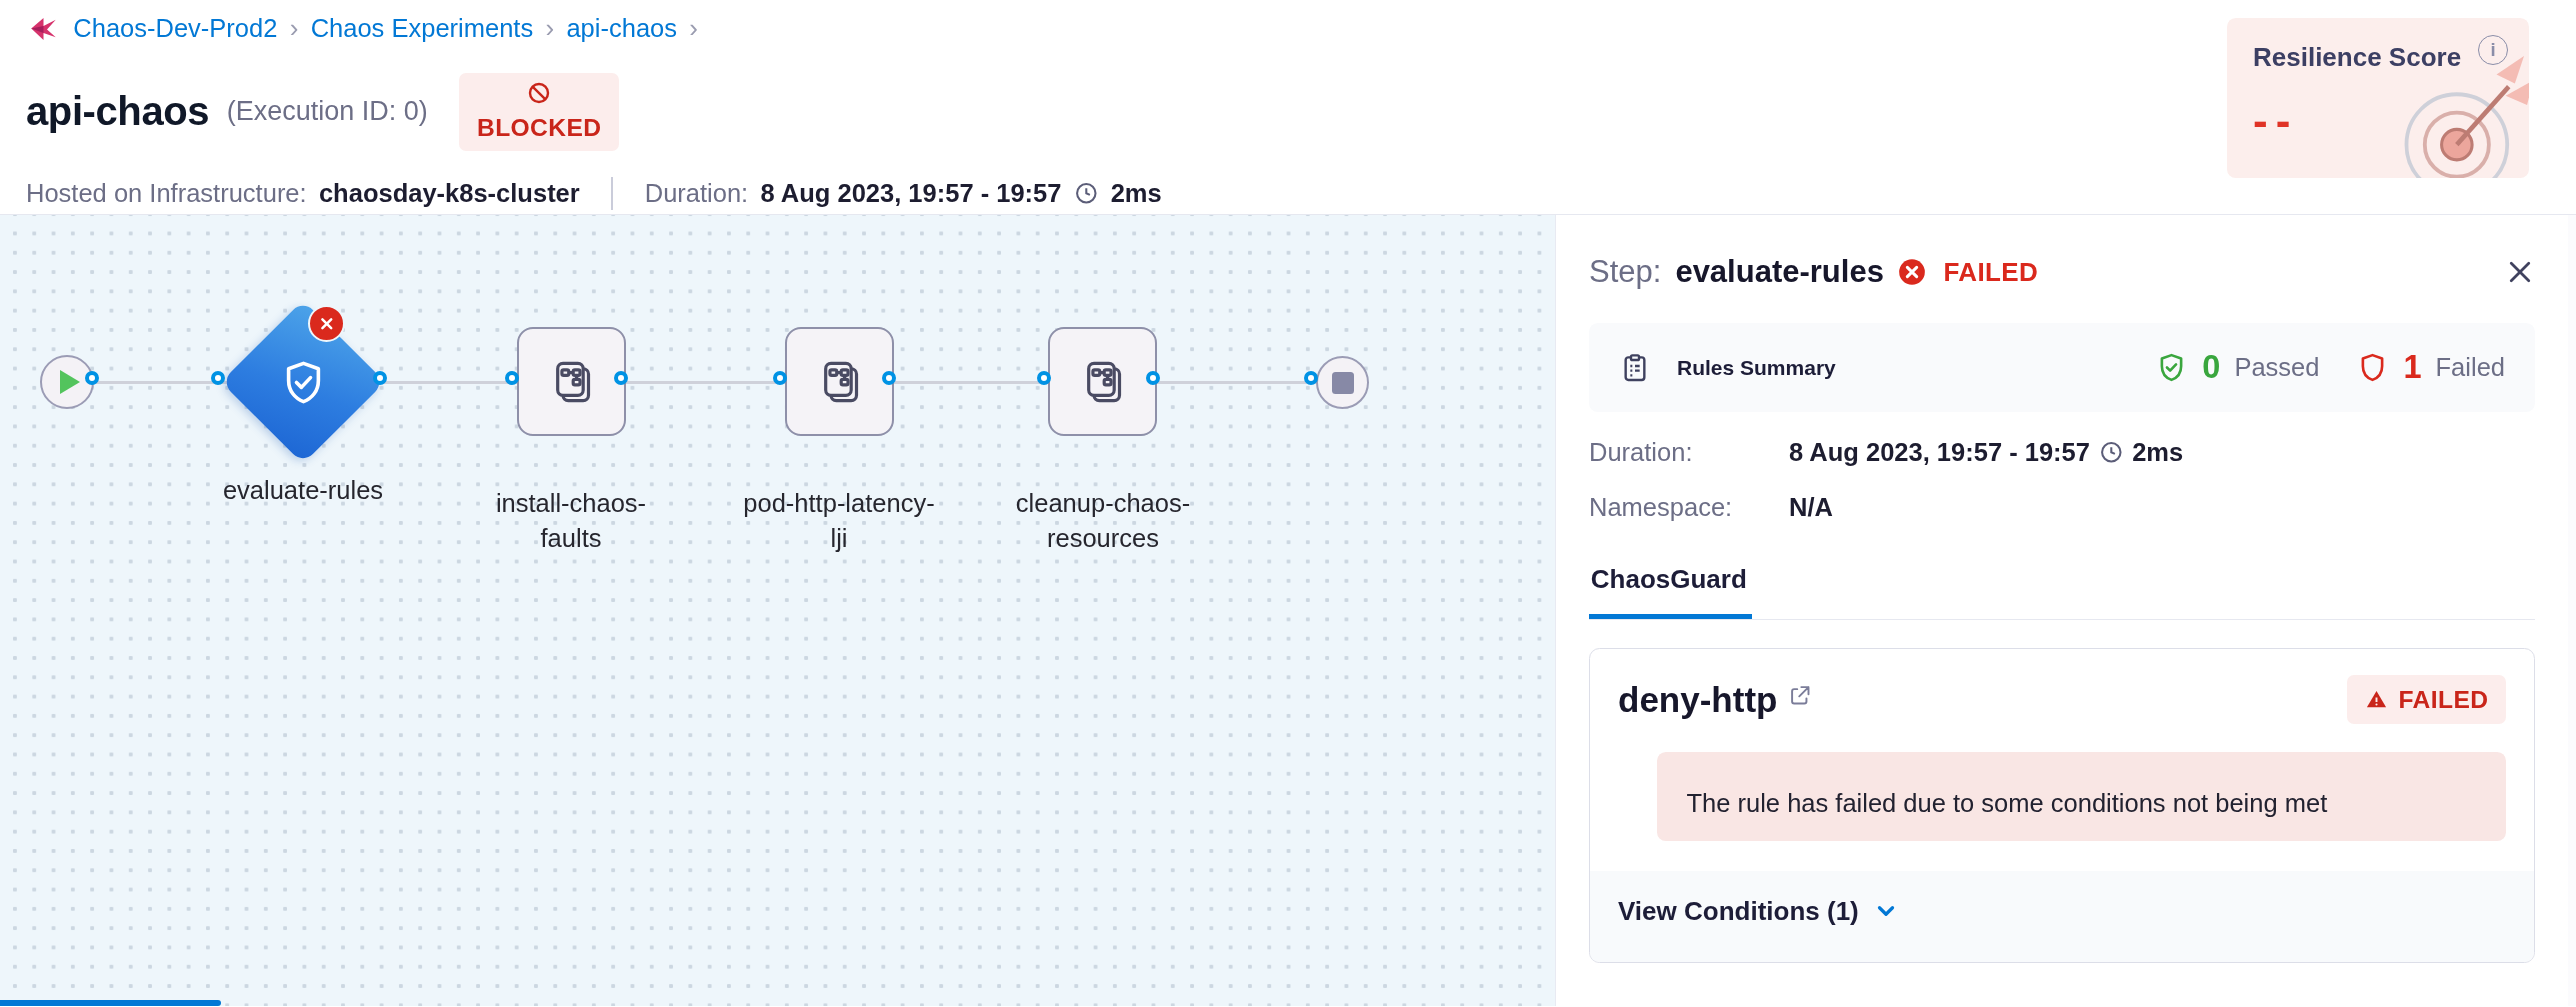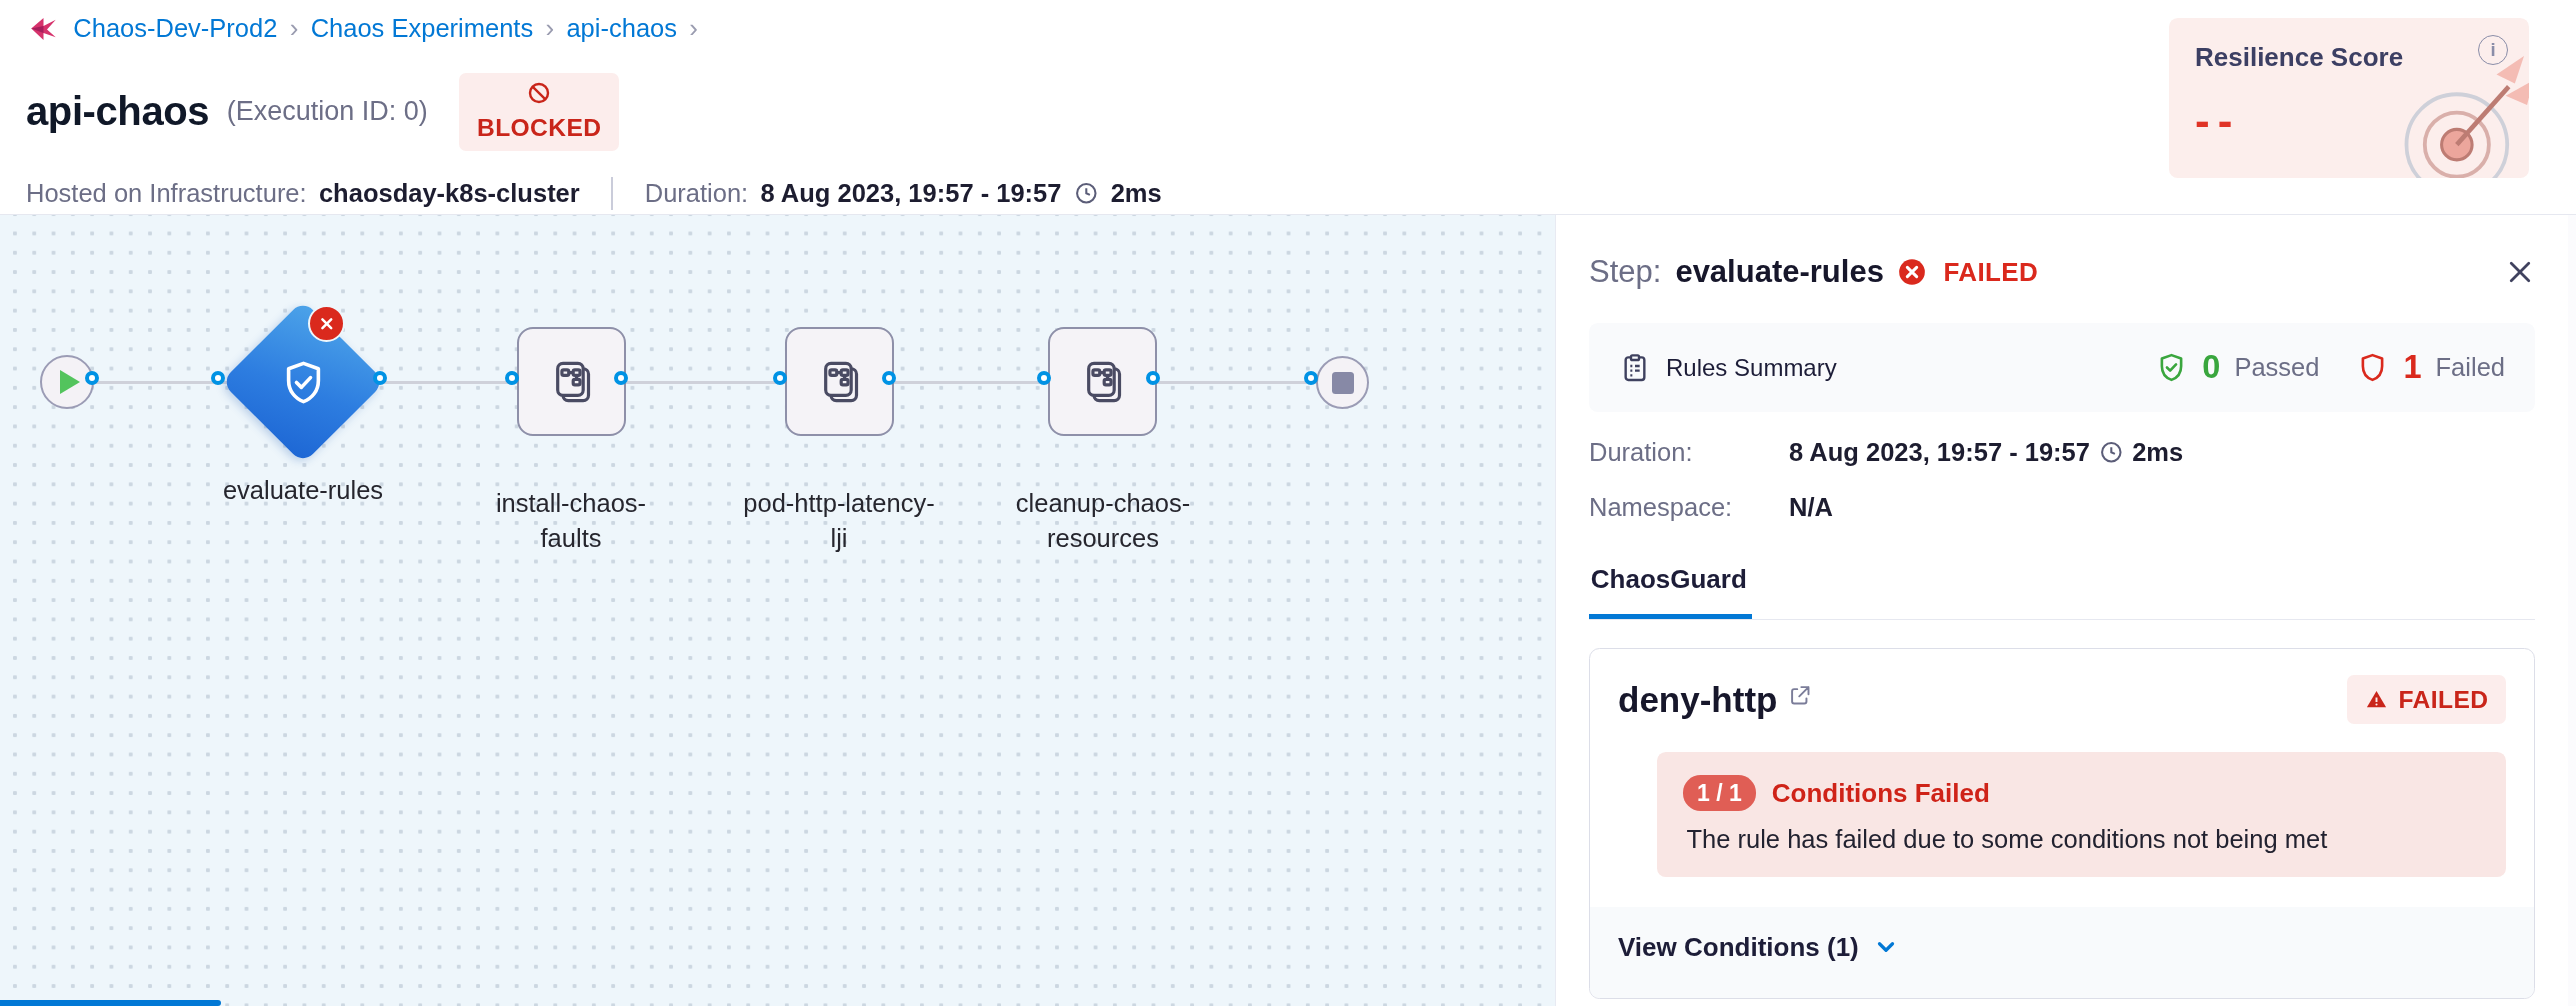--- a/index.html
+++ b/index.html
@@ -17,21 +17,21 @@
   .exec-id { font-size:27px; color:#6c6e86; }
   .blocked-badge { display:flex; align-items:center; gap:8.8px; background:#fcedec; border-radius:7px; padding:8.8px 17.6px; margin-left:14px;flex-direction:column; }
   .blocked-badge span { color:#c9251a; font-size:24.6px; font-weight:700; letter-spacing:0.4px; }
   .meta-row { display:flex; align-items:center; gap:12.3px; margin-top:26px; font-size:25.5px; }
   .meta-label { color:#6c6e86;text-align:right; }
   .meta-value { color:#1d1d30; font-weight:700; }
   .meta-divider { width:1.8px; height:33px; background:#caccda; margin:0 19.3px; }
   .inline-icon { display:inline-flex; vertical-align:middle; }
 
   
-  .resilience-card { position:absolute; top:17.6px; right:47px; width:360px; height:160px;
+  .resilience-card { position:absolute; top:17.6px; right:47px; width:302px; height:160px;
       background:#fceeec; border-radius:8.8px; padding:24.6px 26px; overflow:hidden; }
   .resilience-title { font-size:26px; font-weight:700; color:#3c3f63; }
   .resilience-info { position:absolute; top:17.6px; right:21px; width:30px; height:30px; border:1.8px solid #8a8da8;
       border-radius:50%; color:#8a8da8; font-size:18.5px; font-weight:700; display:flex; align-items:center; justify-content:center; }
   .resilience-value { margin-top:26px; font-size:44px; font-weight:900; color:#e03326; letter-spacing:8px; line-height:1; }
   .resilience-art { position:absolute; right:-14px; bottom:-17.6px; opacity:.85; }
 
   
   .main { display:flex; height:791px; }
 
@@ -61,21 +61,21 @@
   .panel { position:relative; width:1021px; background:#fff; border-left:0.9px solid #e8eaf2;
       border-right:8.8px solid #fbfbfd; padding:0 33px; overflow:hidden; }
   .step-head { display:flex; align-items:center; gap:14px; margin-top:39px; }
   .step-label { font-size:31px; color:#6c6e86; }
   .step-name { font-size:31px; font-weight:700; color:#17172b; }
   .step-status { font-size:26px; font-weight:700; color:#da291d; letter-spacing:0.4px; margin-left:3.5px; }
   .close-btn { margin-left:auto; cursor:pointer; display:flex; }
 
   .rules-card { margin-top:33px; background:#f9fafc; border-radius:8.8px; padding:26px 30px;
       display:flex; align-items:center; }
-  .rules-title { font-size:24px; font-weight:400; color:#1d1d38; margin-left:15px; }
+  .rules-title { font-size:21px; font-weight:700; color:#1d1d38; margin-left:26px; }
   .rules-right { margin-left:auto; display:flex; align-items:center; gap:14px; }
   .count-pass { font-size:32.5px; font-weight:700; color:#3aa63e; }
   .count-fail { font-size:32.5px; font-weight:700; color:#da291d; }
   .count-label { font-size:25.5px; color:#6c6e86; margin-right:23px; }
 
   .detail-row { display:flex; align-items:center; margin-top:26px; font-size:25.5px; }
   .detail-row:first-of-type { margin-top:39px; }
   .detail-label { width:200px; color:#6c6e86; }
   .detail-value { color:#1d1d30; font-weight:700; display:flex; align-items:center; gap:8.8px; }
 
@@ -345,24 +345,20 @@
                 <path d="M12 3 L22 20 H2 Z"></path>
                 <line x1="12" y1="10" x2="12" y2="14.5" stroke="#fcedec" stroke-width="2"></line>
                 <circle cx="12" cy="17.2" r="1.1" fill="#fcedec"></circle>
               </svg>
             </span>
             <span>FAILED</span>
           </span>
         </div>
 
         <div class="rule-alert">
-          <div class="alert-line1">
-            <span class="cond-pill">1 / 1</span>
-            <span class="cond-title">Conditions Failed</span>
-          </div>
           <div class="alert-msg">The rule has failed due to some conditions not being met</div>
         </div>
 
         <div class="rule-foot">
           <span>View Conditions (1)</span>
           <span class="inline-icon">
             <svg width="26" height="26" viewBox="0 0 24 24" fill="none" stroke="#0278d5" stroke-width="3" stroke-linecap="round" stroke-linejoin="round">
               <polyline points="6 9 12 15 18 9"></polyline>
             </svg>
           </span>

